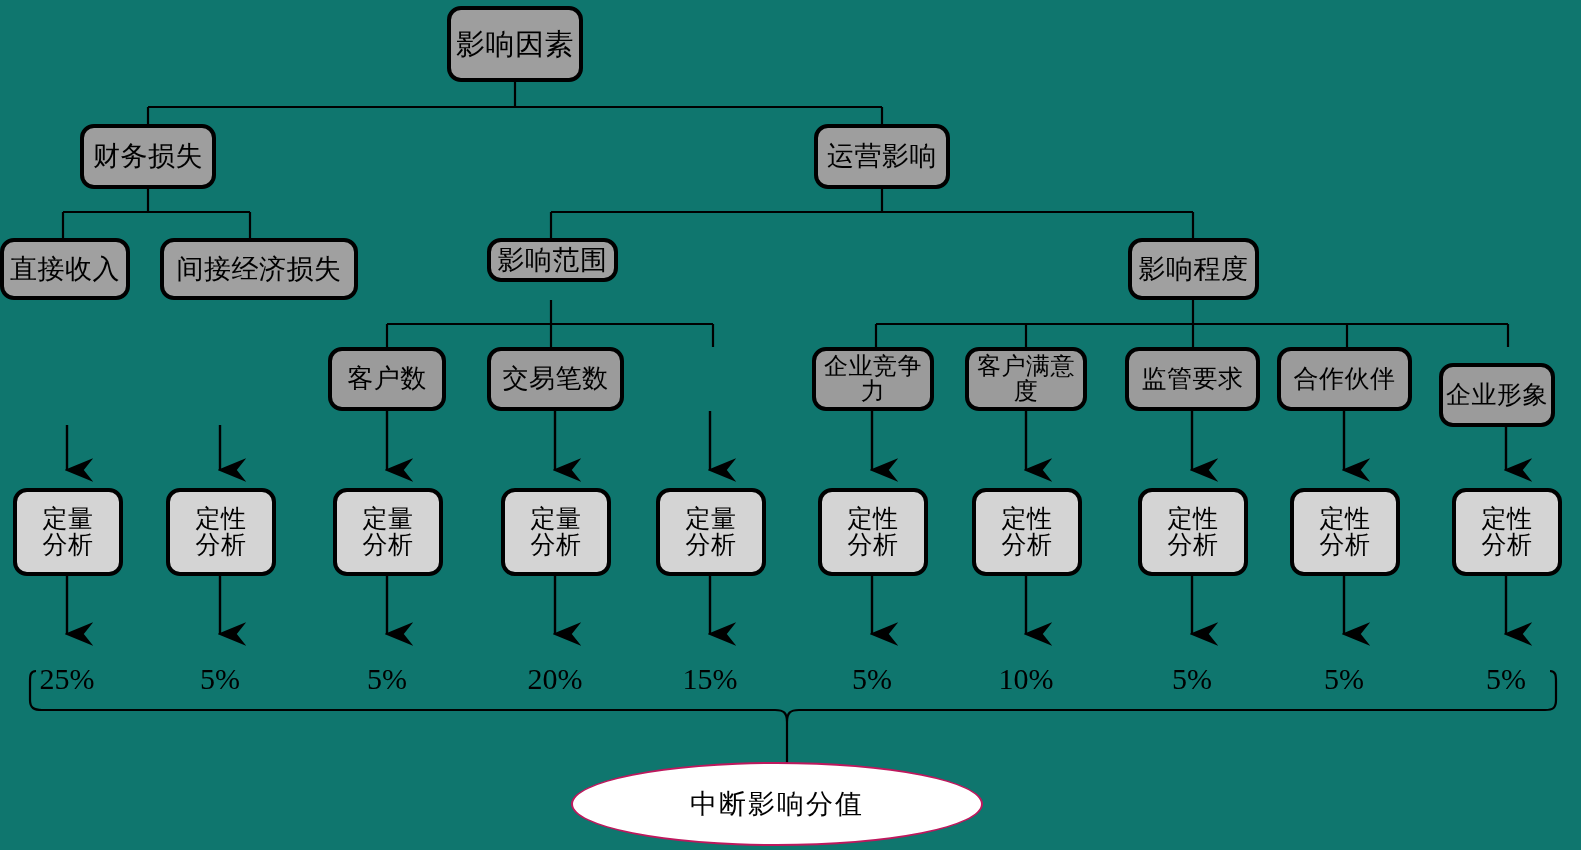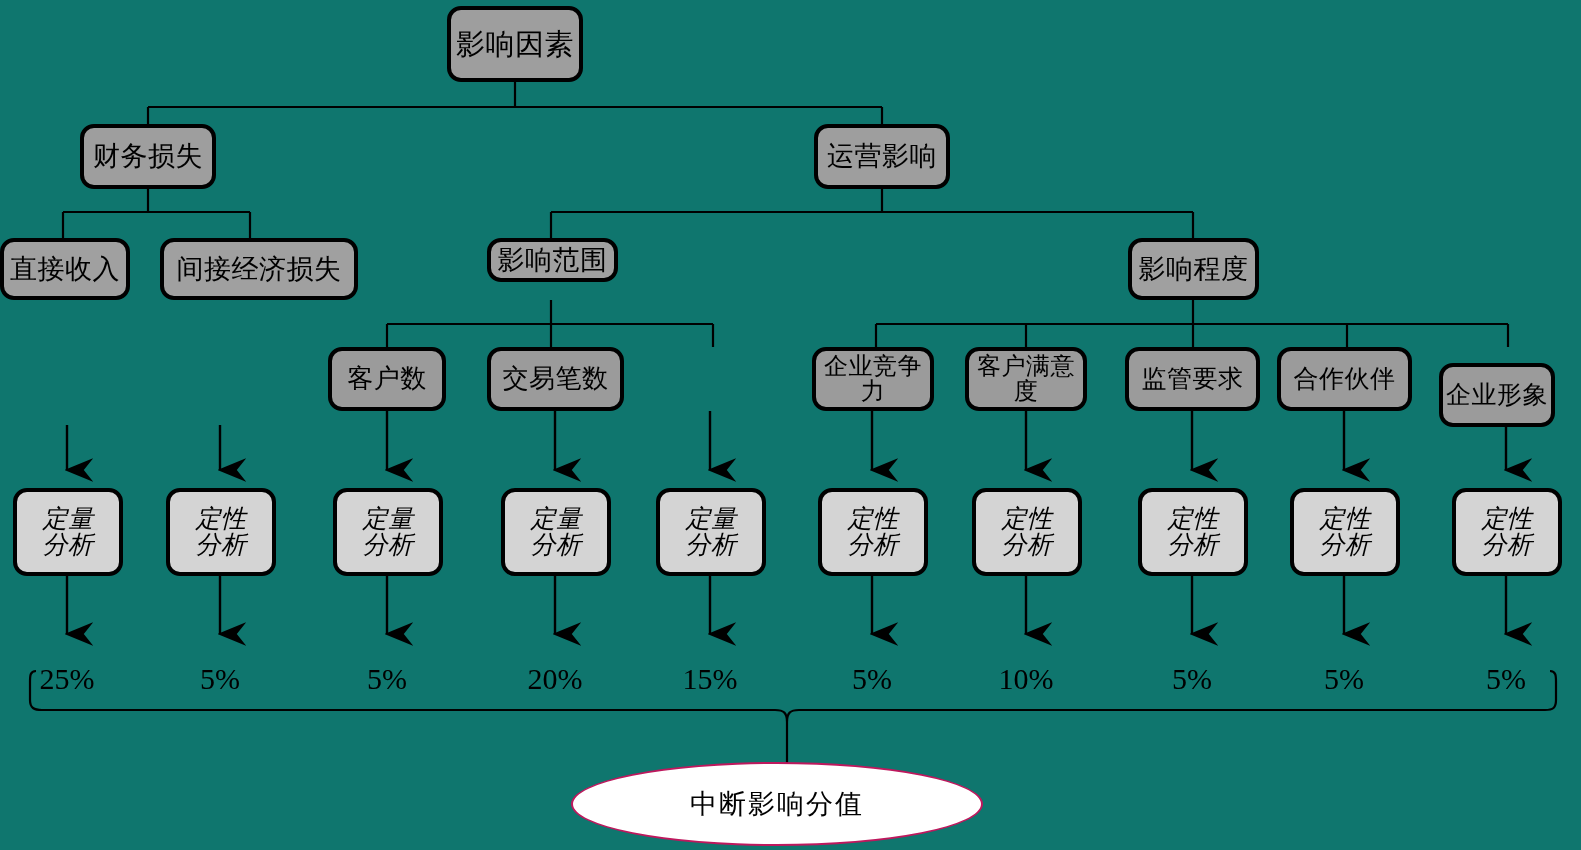--- a/index.html
+++ b/index.html
@@ -34,21 +34,21 @@
     text-align: center;
     color: #000000;
     line-height: 1.06;
     letter-spacing: 0.5px;
     font-weight: 400;
     z-index: 2;
   }
   .lvl-dark   { background: #9e9e9e; }
   .lvl-mid    { background: #a0a0a0; align-items: center; }
   .lvl-leaf   { background: #9b9b9b; align-items: center; }
-  .lvl-light  { background: #d4d4d4; font-style: italic; }
+  .lvl-light  { background: #d4d4d4; }
   .node span { display: block; white-space: pre-line; }
   .pct {
     position: absolute;
     text-align: center;
     font-size: 30px;
     color: #000;
     z-index: 2;
   }
   .ellipse {
     position: absolute;

